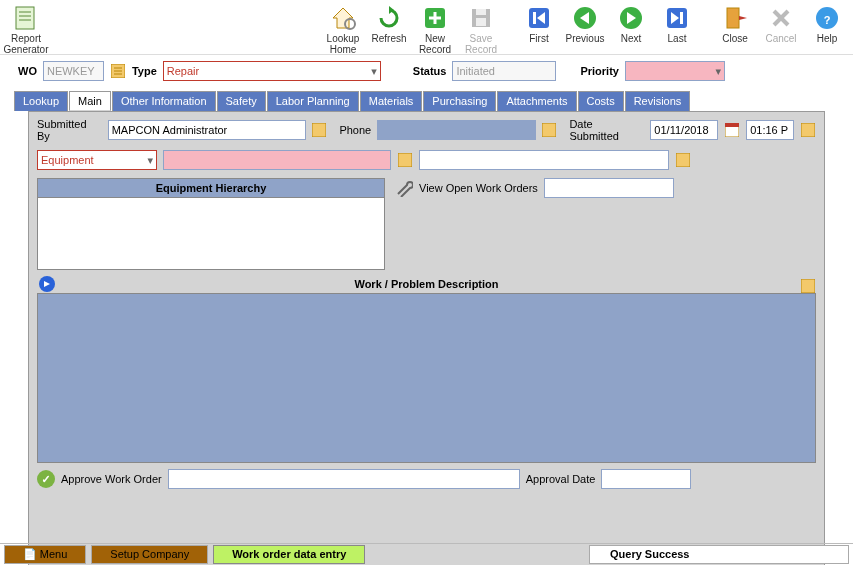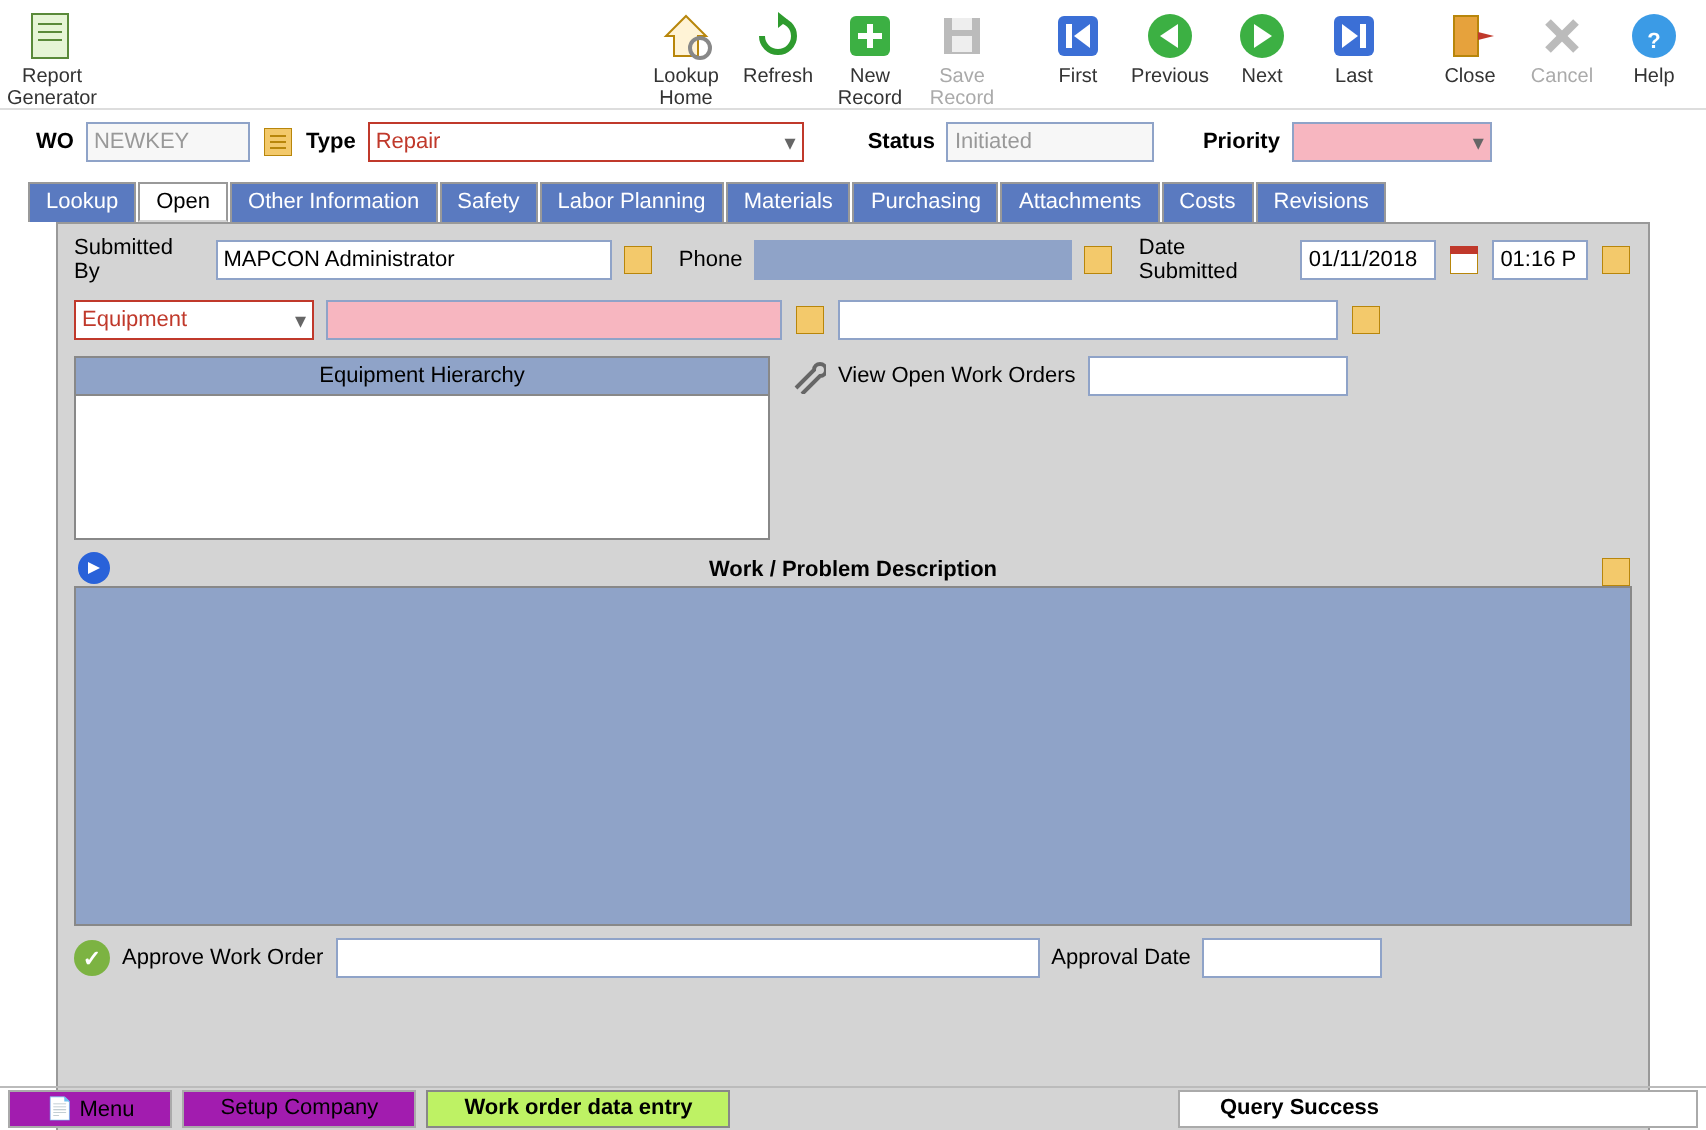--- a/index.html
+++ b/index.html
@@ -31,33 +31,33 @@
 .tab { padding: 3px 8px; background: #5a7ac0; color: #fff; border: 1px solid #999; border-bottom: none; margin-right: 1px; cursor: pointer; font-size: 11px; }
 .tab.active { background: #fff; color: #000; border-bottom: 1px solid #d4d4d4; position: relative; z-index: 2; }
 
 .panel { border: 1px solid #999; background: #d4d4d4; margin: 0 14px; padding: 6px 8px 8px 8px; height: 496px; position: relative; }
 
 .row { display: flex; align-items: center; gap: 6px; margin-bottom: 8px; }
 .flabel { font-size: 11px; color: #000; }
 
 .eq-block { display: flex; gap: 10px; }
 .eq-left { width: 348px; }
-.eq-header { background: #8fa3c8; color: #000; font-weight: normal; text-align: center; padding: 3px 0; border: 1px solid #888; }
+.eq-header { background: #8fa3c8; color: #000; font-weight: bold; text-align: center; padding: 3px 0; border: 1px solid #888; }
 .eq-body { height: 72px; background: #fff; border: 1px solid #888; border-top: none; }
 .eq-right { flex: 1; }
 
 .wpd-title { text-align: center; font-weight: bold; font-size: 13px; margin: 6px 0 2px 0; position: relative; }
 .wpd-area { background: #8fa3c8; border: 1px solid #888; height: 170px; width: 100%; overflow: scroll; }
 .circle-arrow { position:absolute; left:2px; top:0; width:16px; height:16px; background:#2962d9; border-radius:50%; display:flex; align-items:center; justify-content:center; }
 
 .approve-row { display: flex; align-items: center; gap: 6px; margin-top: 6px; }
 .approve-icon { width:18px; height:18px; border-radius:50%; background:#7cb342; display:inline-flex; align-items:center; justify-content:center; color:#fff; font-weight:bold; }
 
 .statusbar { position: absolute; bottom: 0; left: 0; right: 0; height: 22px; display: flex; border-top: 1px solid #bbb; }
-.sb-btn { border: 1px solid #aaa; background: #a21caf; padding: 2px 18px; cursor: pointer; margin: 1px 1px 1px 4px; }
+.sb-btn { border: 1px solid #aaa; background: #a16207; padding: 2px 18px; cursor: pointer; margin: 1px 1px 1px 4px; }
 .sb-btn.active { background: #bef264; border-color: #888; }
 .sb-status { border: 1px solid #aaa; background: #fff; padding: 2px 20px; margin: 1px 4px 1px auto; width: 260px; font-weight: bold; }
 
 svg { display: block; }
 </style>
 </head>
 <body>
 
 <div class="toolbar">
   <div class="toolbar-left">
@@ -185,21 +185,21 @@
             </svg>
           </span>
         <span class="tb-label">Help</span>
       </div>
     </div>
   </div>
 </div>
 
 <div class="header-row">
   <span class="hlabel">WO</span>
-  <input class="hinput grey" style="width: 82px;" readonly="" value="NEWKEY">
+  <input class="hinput grey" style="width: 61px;" readonly="" value="NEWKEY">
   <span class="picker">
       <svg width="14" height="14">
         <rect width="14" height="14" fill="#f3c96b" stroke="#b8860b"></rect>
         <line x1="3" y1="4" x2="11" y2="4" stroke="#b8860b"></line>
         <line x1="3" y1="7" x2="11" y2="7" stroke="#b8860b"></line>
         <line x1="3" y1="10" x2="11" y2="10" stroke="#b8860b"></line>
       </svg>
     </span>
 
   <span class="hlabel">Type</span>
@@ -216,21 +216,21 @@
   <span class="hlabel">Priority</span>
   <span class="select-wrap">
     <input class="hinput pink" style="width: 100px;" value="">
     <span class="chev">▾</span>
   </span>
 </div>
 
 <div class="tabs-wrap">
   <div class="tabs" id="tabs">
       <div class="tab">Lookup</div>
-      <div class="tab active">Open</div>
+      <div class="tab active">Main</div>
       <div class="tab">Other Information</div>
       <div class="tab">Safety</div>
       <div class="tab">Labor Planning</div>
       <div class="tab">Materials</div>
       <div class="tab">Purchasing</div>
       <div class="tab">Attachments</div>
       <div class="tab">Costs</div>
       <div class="tab">Revisions</div>
     </div>
 

